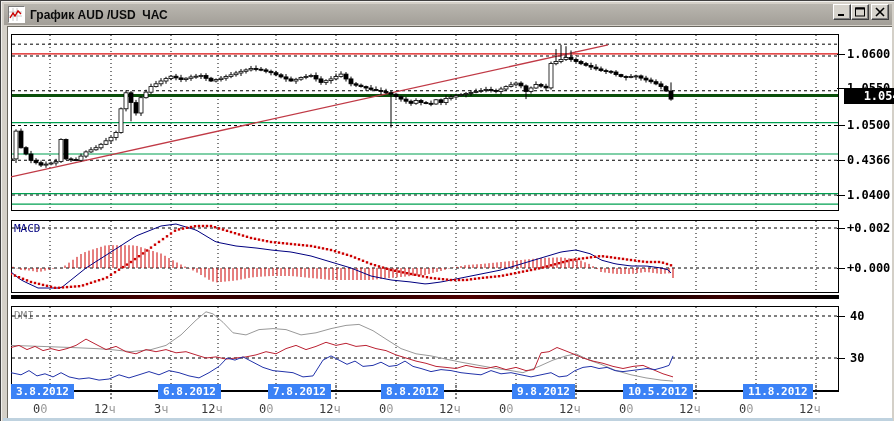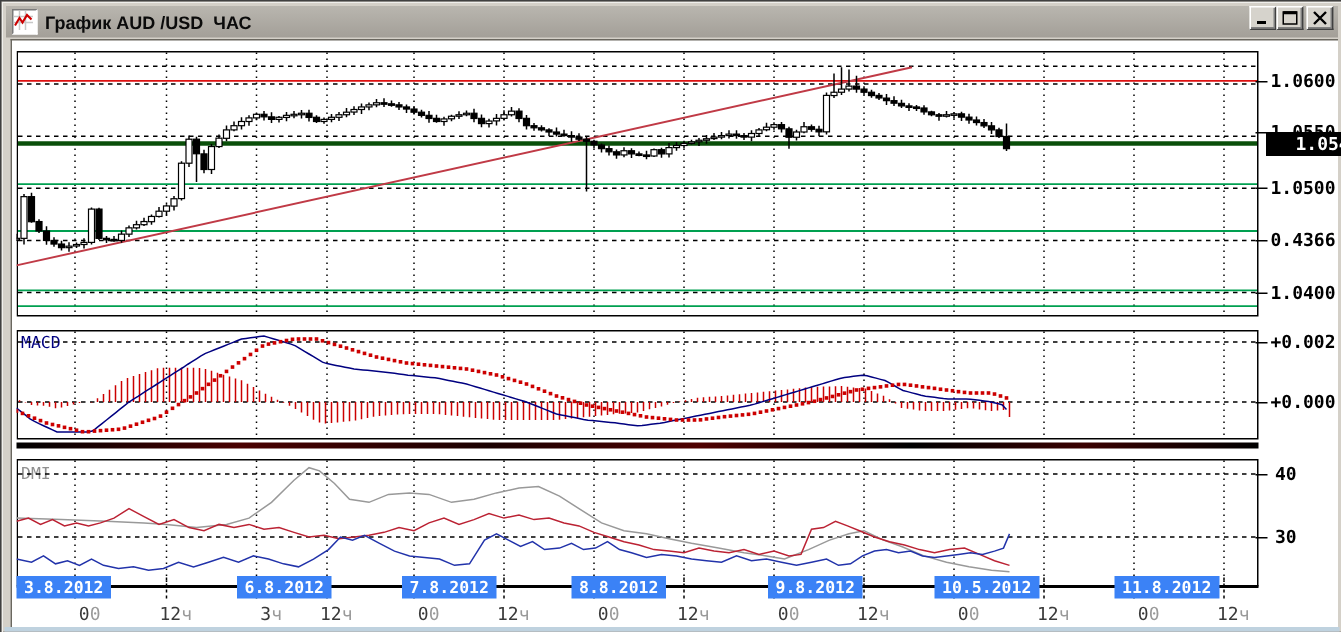--- a/index.html
+++ b/index.html
@@ -26,21 +26,21 @@
   #axis-svg{left:10px;top:378px;}
   .sep-bar{position:absolute;left:10px;top:294px;width:828px;height:4px;
        background:linear-gradient(90deg,#000 0%,#4a0000 18%,#1a0000 38%,#500000 55%,#000 72%,#3a0000 86%,#000 100%);}
   .ind-label{position:absolute;font-family:"DejaVu Sans Mono",monospace;font-size:11px;}
   #macd-label{left:13px;top:221px;color:#000080;}
   #dmi-label{left:13px;top:308px;color:#909090;}
   .plab{position:absolute;font-family:"DejaVu Sans Mono",monospace;font-size:12px;color:#000;height:14px;line-height:14px;font-weight:bold;}
   .tick{position:absolute;width:8px;height:1px;background:#000;}
   .dlab{position:absolute;background:#3b82f6;color:#fff;font-family:"DejaVu Sans Mono",monospace;
        font-size:11px;font-weight:bold;padding:1px 5px;height:13px;line-height:13px;z-index:6;}
-  .tlab{position:absolute;width:34px;text-align:right;font-family:"DejaVu Sans Mono",monospace;
+  .tlab{position:absolute;width:34px;text-align:left;font-family:"DejaVu Sans Mono",monospace;
        font-size:12px;color:#3a3a3a;}
   .tlab .tsuf{color:#9a9a9a;}
   .cur-badge{position:absolute;left:843px;top:87px;width:63px;height:16px;background:#000;color:#fff;
        font-family:"DejaVu Sans Mono",monospace;font-size:12px;font-weight:bold;text-align:right;
        line-height:16px;z-index:5;}
 </style>
 </head>
 <body>
 
 <div id="win">

